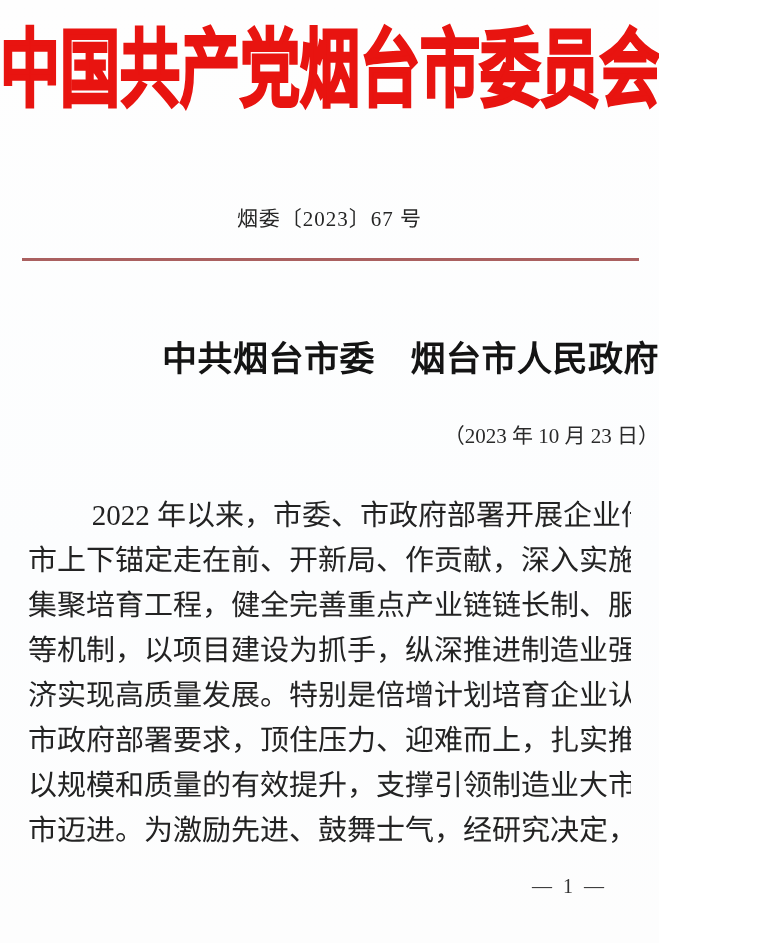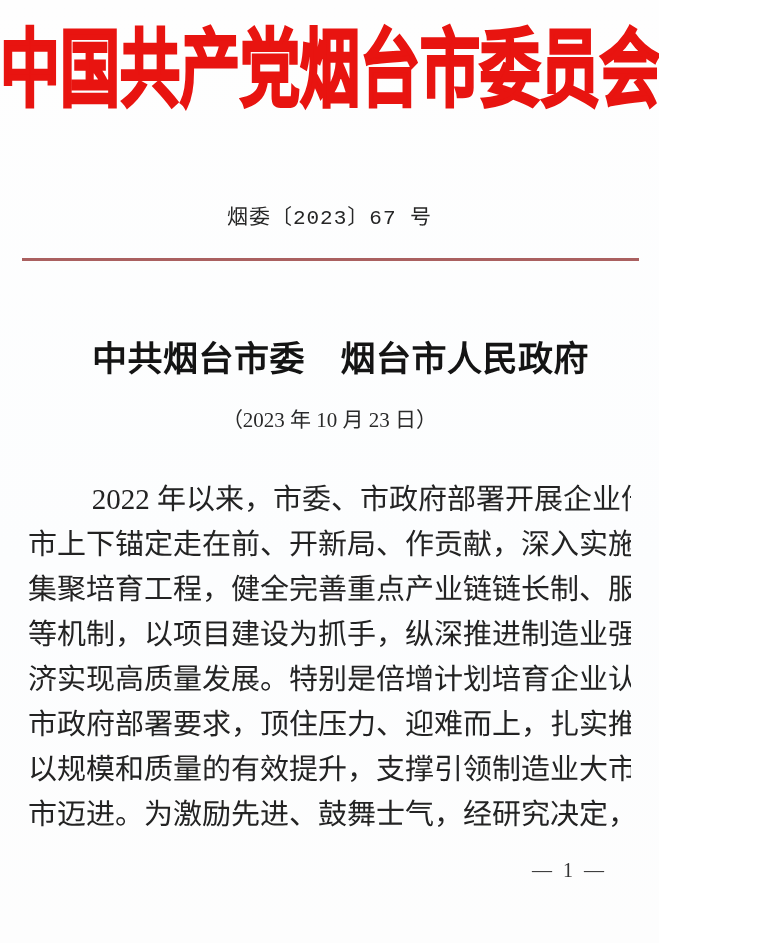--- a/index.html
+++ b/index.html
@@ -35,40 +35,39 @@
     letter-spacing: 0px;
     -webkit-text-stroke: 2px var(--header-red);
   }
   .doc-number {
     margin-top: 82px;
     text-align: center;
     font-size: 21px;
     line-height: 30px;
     letter-spacing: 1px;
     color: #262626;
-    font-family: Liberation Mono, monospace;
   }
   .red-divider {
     margin: 24px 20px 0 22px;
     height: 3px;
     background: var(--divider-red);
   }
   .doc-title {
     margin-top: 76px;
-    text-align: center;
+    text-align: right;
     font-weight: 700;
     font-size: 35px;
     line-height: 46px;
     color: #141414;
     letter-spacing: 0.5px;
     margin-left: 22px;
   }
   .doc-date {
-    margin-top: 24px;
-    text-align: center;
+    margin-top: 40px;
+    text-align: right;
     font-size: 21px;
     line-height: 26px;
     color: #2a2a2a;
   }
   .body-text {
     margin-top: 44px;
     padding: 0 28px 0 28px;
     font-size: 29px;
     line-height: 45px;
     color: #232323;

